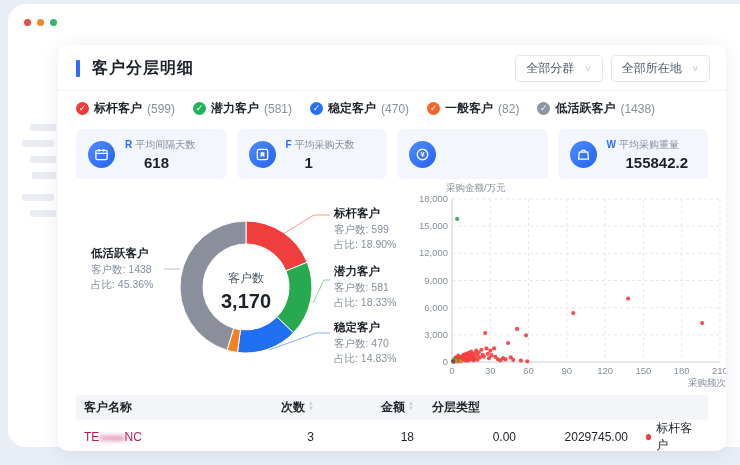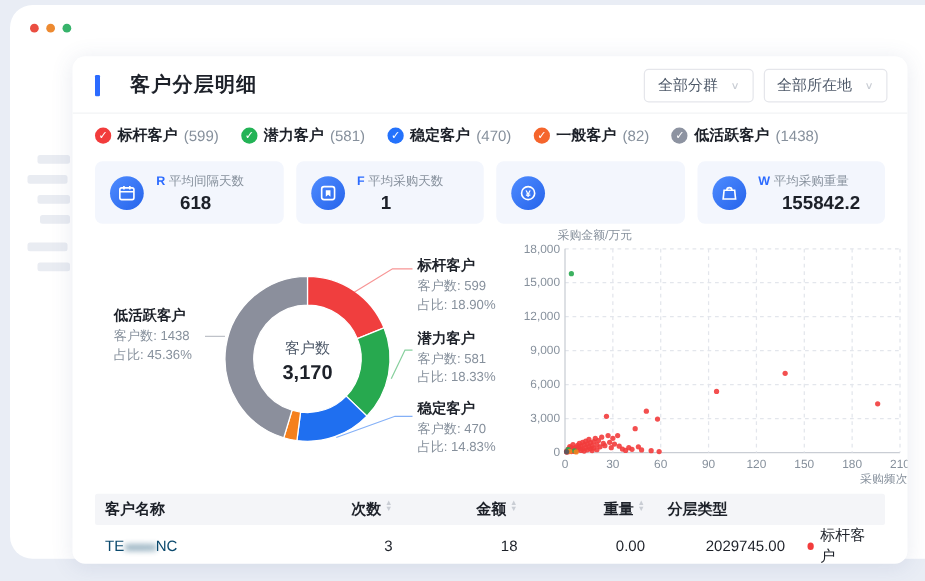--- a/index.html
+++ b/index.html
@@ -10,21 +10,21 @@
   .traffic { position:absolute; left:16px; top:15px; display:flex; gap:6px; }
   .traffic span { width:7px; height:7px; border-radius:50%; display:block; }
   .rail { position:absolute; left:14px; top:120px; width:40px; }
   .rail .bar { height:7px; border-radius:2px; background:#e9ecf2; margin-bottom:9px; }
 
   .card { position:absolute; left:50px; top:41px; width:668px; height:406px;
     background:#fff; border-radius:10px; box-shadow:0 2px 18px rgba(70,90,140,.12); overflow:hidden; }
 
   .card-header { display:flex; align-items:center; justify-content:space-between;
     padding:10px 16px 8px 18px; border-bottom:1px solid #f2f3f5; }
-  .title-wrap { display:flex; align-items:center; gap:24px; }
+  .title-wrap { display:flex; align-items:center; gap:12px; }
   .title-bar { width:4px; height:17px; background:#2c6bff; border-radius:1px; }
   .title { font-size:16px; font-weight:bold; letter-spacing:1px; }
   .filters { display:flex; gap:8px; }
   .select { display:flex; align-items:center; gap:10px; border:1px solid #e5e6eb;
     border-radius:4px; padding:4px 10px; font-size:12px; color:#4e5969; background:#fff; cursor:pointer;font-family:Liberation Serif, serif; }
   .select .chev { color:#c9cdd4; font-size:10px; transform:scaleY(.8); }
 
   .legend-row { display:flex; gap:18px; padding:9px 18px 4px 18px; align-items:center; }
   .legend-item { display:flex; align-items:center; gap:5px; font-size:12px; cursor:pointer; }
   .legend-item .dot { width:13px; height:13px; border-radius:50%; color:#fff; font-size:9px;
@@ -40,34 +40,34 @@
     display:flex; align-items:center; justify-content:center; }
   .m-col { display:flex; flex-direction:column; gap:2px; }
   .m-label { font-size:10px; color:#86909c; white-space:nowrap; }
   .m-label b { color:#2c6bff; font-weight:bold; margin-right:3px; }
   .m-value { font-size:15px; font-weight:bold; color:#1d2129;margin-left:19px; }
 
   .charts-row { position:relative; display:flex; padding:2px 14px 0 20px; height:208px; }
   .donut-wrap { position:relative; width:336px; height:206px; flex:none; }
   .donut-center { position:absolute; text-align:center; width:90px; }
   .dc-label { font-size:12px; color:#4e5969; margin-bottom:3px; }
-  .dc-value { font-size:16px; font-weight:bold; }
+  .dc-value { font-size:20px; font-weight:bold; }
   .callout { position:absolute; font-size:10.5px; color:#86909c; line-height:1.45; white-space:nowrap; }
   .callout .c-name { font-size:11.5px; font-weight:bold; color:#1d2129; }
   .scatter-wrap { position:relative; flex:1; height:206px; }
 
   .table-wrap { padding:8px 18px 0 18px; }
   .tbl { width:100%; font-size:12px; }
   .t-row { display:grid; grid-template-columns:158px 90px 100px 102px 112px 1fr; align-items:center; }
   .t-head { background:#f4f5f8; border-radius:2px; height:25px; font-weight:bold; }
   .t-head .cell { padding:0 10px 0 8px; }
   .t-body .t-row { height:29px; }
   .t-body .cell { padding:0 10px 0 8px; }
   .cell.num { text-align:right; }
-  .cell.link { color:#0c4a6e; cursor:pointer; }
+  .cell.link { color:#be185d; cursor:pointer; }
   .sorter { display:inline-flex; flex-direction:column; vertical-align:middle;
     margin-left:3px; line-height:0; }
   .sorter i { font-style:normal; font-size:6px; color:#c9cdd4; height:5px; display:block; }
   .type-cell { display:flex; align-items:center; gap:5px; }
   .type-dot { width:6px; height:6px; border-radius:50%; background:#f23c3c; }
   .masked { filter:blur(2.5px); opacity:.8; letter-spacing:-1px; font-size:10px; }
   svg text { font-family:"Liberation Sans", sans-serif; }
 </style>
 </head>
 <body>
@@ -338,24 +338,20 @@
         <div class="t-row t-head" id="tHead">
             <div class="cell"><span>客户名称</span></div>
             <div class="cell num"><span>次数</span><span class="sorter">
                 <i>▲</i>
                 <i>▼</i>
               </span></div>
             <div class="cell num"><span>金额</span><span class="sorter">
                 <i>▲</i>
                 <i>▼</i>
               </span></div>
-            <div class="cell num"><span>重量</span><span class="sorter">
-                <i>▲</i>
-                <i>▼</i>
-              </span></div>
             <div class="cell"><span>分层类型</span></div>
           </div>
         <div class="t-body" id="tBody">
             <div class="t-row">
               <div class="cell link"><span>TE</span><span class="masked">●●●●●</span><span>NC</span></div>
               <div class="cell num">3</div>
               <div class="cell num">18</div>
               <div class="cell num">0.00</div>
               <div class="cell num">2029745.00</div>
               <div class="cell type-cell">

